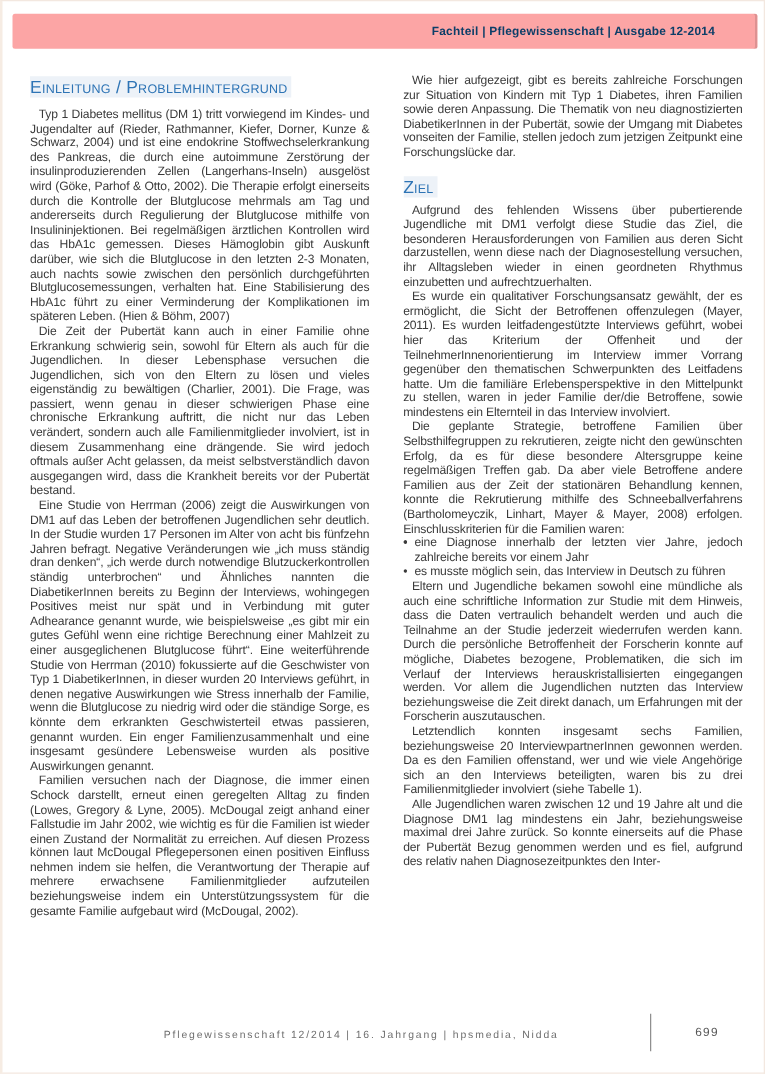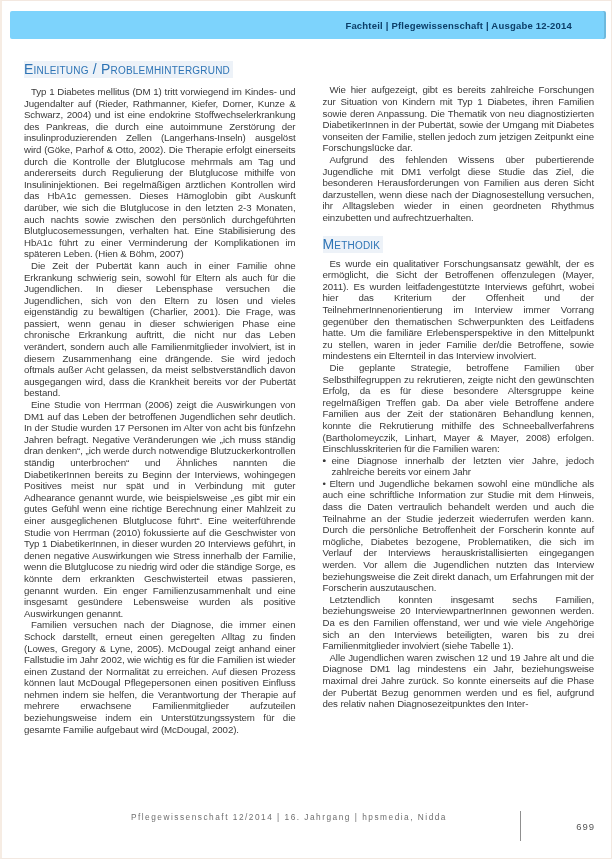--- a/index.html
+++ b/index.html
@@ -10,42 +10,41 @@
     position: relative;
     overflow: hidden;
     box-sizing: border-box;
     border: 1px solid #f3e8e0;
     border-left: 2px solid #f6ece3;
   }
   .header-bar {
     position: absolute;
     top: 10px; left: 8px;
     width: 596px; height: 28px;
-    background: #7dd3fc;
+    background: #fca5a5;
     border-radius: 2px;
     display: flex;
     align-items: center;
     justify-content: flex-end;
     padding-right: 34px;
     box-sizing: border-box;
     box-shadow: inset -2px 0 0 rgba(0,0,0,0.12);
   }
   .header-bar .bar-text {
     color: #0c3e68;
     font-size: 9.5px;
     font-weight: bold;
     letter-spacing: 0.2px;
   }
   .content {
     position: absolute;
     top: 58px; left: 22px;
     width: 570px;
     display: flex;
     gap: 27px;
-    align-items: center;
   }
   .col {
     width: 280px;
     font-size: 9.7px;
     line-height: 11.6px;
     letter-spacing: -0.1px;
     color: #3a3a3a;
     text-align: justify;
     hyphens: auto;
     -webkit-hyphens: auto;
@@ -75,35 +74,35 @@
     position: relative;
     padding-left: 9px;
     text-indent: 0;
   }
   ul.bullets li .dot {
     position: absolute;
     left: 0; top: 0;
   }
   .footer-journal {
     position: absolute;
-    right: 164px; bottom: 36px;
+    right: 164px; bottom: 26px;
     font-size: 8.3px;
     letter-spacing: 1.5px;
     color: #6e6e6e;
     white-space: nowrap;
   }
   .footer-divider {
     position: absolute;
     right: 90px; bottom: 17px;
     width: 1.5px; height: 30px;
     background: #8f8f8f;
   }
   .footer-pagenum {
     position: absolute;
-    right: 16px; bottom: 26px;
+    right: 36px; bottom: 26px;
     font-size: 9.5px;
     letter-spacing: 1px;
     color: #555555;
   }
 </style>
 </head>
 <body>
 
 <div class="header-bar">
   <span class="bar-text">Fachteil | Pflegewissenschaft | Ausgabe 12-2014</span>
@@ -115,30 +114,30 @@
     <div class="sec-h first"><span class="hl">Einleitung / Problemhintergrund</span></div>
     <p class="para">Typ 1 Diabetes mellitus (DM 1) tritt vorwiegend im Kindes- und Jugendalter auf (Rieder, Rathmanner, Kiefer, Dorner, Kunze &amp; Schwarz, 2004) und ist eine endokrine Stoffwechselerkrankung des Pankreas, die durch eine autoimmune Zerstörung der insulinproduzierenden Zellen (Langerhans-Inseln) ausgelöst wird (Göke, Parhof &amp; Otto, 2002). Die Therapie erfolgt einerseits durch die Kontrolle der Blutglucose mehrmals am Tag und andererseits durch Regulierung der Blutglucose mithilfe von Insulininjektionen. Bei regelmäßigen ärztlichen Kontrollen wird das HbA1c gemessen. Dieses Hämoglobin gibt Auskunft darüber, wie sich die Blutglucose in den letzten 2-3 Monaten, auch nachts sowie zwischen den persönlich durchgeführten Blutglucosemessungen, verhalten hat. Eine Stabilisierung des HbA1c führt zu einer Verminderung der Komplikationen im späteren Leben. (Hien &amp; Böhm, 2007)</p>
     <p class="para">Die Zeit der Pubertät kann auch in einer Familie ohne Erkrankung schwierig sein, sowohl für Eltern als auch für die Jugendlichen. In dieser Lebensphase versuchen die Jugendlichen, sich von den Eltern zu lösen und vieles eigenständig zu bewältigen (Charlier, 2001). Die Frage, was passiert, wenn genau in dieser schwierigen Phase eine chronische Erkrankung auftritt, die nicht nur das Leben verändert, sondern auch alle Familienmitglieder involviert, ist in diesem Zusammenhang eine drängende. Sie wird jedoch oftmals außer Acht gelassen, da meist selbstverständlich davon ausgegangen wird, dass die Krankheit bereits vor der Pubertät bestand.</p>
     <p class="para">Eine Studie von Herrman (2006) zeigt die Auswirkungen von DM1 auf das Leben der betroffenen Jugendlichen sehr deutlich. In der Studie wurden 17 Personen im Alter von acht bis fünfzehn Jahren befragt. Negative Veränderungen wie „ich muss ständig dran denken“, „ich werde durch notwendige Blutzuckerkontrollen ständig unterbrochen“ und Ähnliches nannten die DiabetikerInnen bereits zu Beginn der Interviews, wohingegen Positives meist nur spät und in Verbindung mit guter Adhearance genannt wurde, wie beispielsweise „es gibt mir ein gutes Gefühl wenn eine richtige Berechnung einer Mahlzeit zu einer ausgeglichenen Blutglucose führt“. Eine weiterführende Studie von Herrman (2010) fokussierte auf die Geschwister von Typ 1 DiabetikerInnen, in dieser wurden 20 Interviews geführt, in denen negative Auswirkungen wie Stress innerhalb der Familie, wenn die Blutglucose zu niedrig wird oder die ständige Sorge, es könnte dem erkrankten Geschwisterteil etwas passieren, genannt wurden. Ein enger Familienzusammenhalt und eine insgesamt gesündere Lebensweise wurden als positive Auswirkungen genannt.</p>
     <p class="para">Familien versuchen nach der Diagnose, die immer einen Schock darstellt, erneut einen geregelten Alltag zu finden (Lowes, Gregory &amp; Lyne, 2005). McDougal zeigt anhand einer Fallstudie im Jahr 2002, wie wichtig es für die Familien ist wieder einen Zustand der Normalität zu erreichen. Auf diesen Prozess können laut McDougal Pflegepersonen einen positiven Einfluss nehmen indem sie helfen, die Verantwortung der Therapie auf mehrere erwachsene Familienmitglieder aufzuteilen beziehungsweise indem ein Unterstützungssystem für die gesamte Familie aufgebaut wird (McDougal, 2002).</p>
   </div>
 
   <div class="col">
     <p class="para">Wie hier aufgezeigt, gibt es bereits zahlreiche Forschungen zur Situation von Kindern mit Typ 1 Diabetes, ihren Familien sowie deren Anpassung. Die Thematik von neu diagnostizierten DiabetikerInnen in der Pubertät, sowie der Umgang mit Diabetes vonseiten der Familie, stellen jedoch zum jetzigen Zeitpunkt eine Forschungslücke dar.</p>
 
+    <div class="sec-h"><span class="hl">Ziel</span></div>
     <p class="para">Aufgrund des fehlenden Wissens über pubertierende Jugendliche mit DM1 verfolgt diese Studie das Ziel, die besonderen Herausforderungen von Familien aus deren Sicht darzustellen, wenn diese nach der Diagnosestellung versuchen, ihr Alltagsleben wieder in einen geordneten Rhythmus einzubetten und aufrechtzuerhalten.</p>
 
-    <div class="sec-h"><span class="hl">Methodik</span></div>
     <p class="para">Es wurde ein qualitativer Forschungsansatz gewählt, der es ermöglicht, die Sicht der Betroffenen offenzulegen (Mayer, 2011). Es wurden leitfadengestützte Interviews geführt, wobei hier das Kriterium der Offenheit und der TeilnehmerInnenorientierung im Interview immer Vorrang gegenüber den thematischen Schwerpunkten des Leitfadens hatte. Um die familiäre Erlebensperspektive in den Mittelpunkt zu stellen, waren in jeder Familie der/die Betroffene, sowie mindestens ein Elternteil in das Interview involviert.</p>
     <p class="para">Die geplante Strategie, betroffene Familien über Selbsthilfegruppen zu rekrutieren, zeigte nicht den gewünschten Erfolg, da es für diese besondere Altersgruppe keine regelmäßigen Treffen gab. Da aber viele Betroffene andere Familien aus der Zeit der stationären Behandlung kennen, konnte die Rekrutierung mithilfe des Schneeballverfahrens (Bartholomeyczik, Linhart, Mayer &amp; Mayer, 2008) erfolgen. Einschlusskriterien für die Familien waren:</p>
 
     <ul class="bullets">
       <li><span class="dot">•</span></li>
       <li><span class="dot">•</span><span>eine Diagnose innerhalb der letzten vier Jahre, jedoch zahlreiche bereits vor einem Jahr</span></li>
-      <li><span class="dot">•</span></li>
+      <li><span class="dot">•</span><span>es musste möglich sein, das Interview in Deutsch zu führen</span></li>
     </ul>
 
     <p class="para">Eltern und Jugendliche bekamen sowohl eine mündliche als auch eine schriftliche Information zur Studie mit dem Hinweis, dass die Daten vertraulich behandelt werden und auch die Teilnahme an der Studie jederzeit wiederrufen werden kann. Durch die persönliche Betroffenheit der Forscherin konnte auf mögliche, Diabetes bezogene, Problematiken, die sich im Verlauf der Interviews herauskristallisierten eingegangen werden. Vor allem die Jugendlichen nutzten das Interview beziehungsweise die Zeit direkt danach, um Erfahrungen mit der Forscherin auszutauschen.</p>
     <p class="para">Letztendlich konnten insgesamt sechs Familien, beziehungsweise 20 InterviewpartnerInnen gewonnen werden. Da es den Familien offenstand, wer und wie viele Angehörige sich an den Interviews beteiligten, waren bis zu drei Familienmitglieder involviert (siehe Tabelle 1).</p>
     <p class="para">Alle Jugendlichen waren zwischen 12 und 19 Jahre alt und die Diagnose DM1 lag mindestens ein Jahr, beziehungsweise maximal drei Jahre zurück. So konnte einerseits auf die Phase der Pubertät Bezug genommen werden und es fiel, aufgrund des relativ nahen Diagnosezeitpunktes den Inter-</p>
   </div>
 
 </div>
 
 <div class="footer-journal">Pflegewissenschaft 12/2014 | 16. Jahrgang | hpsmedia, Nidda</div>

